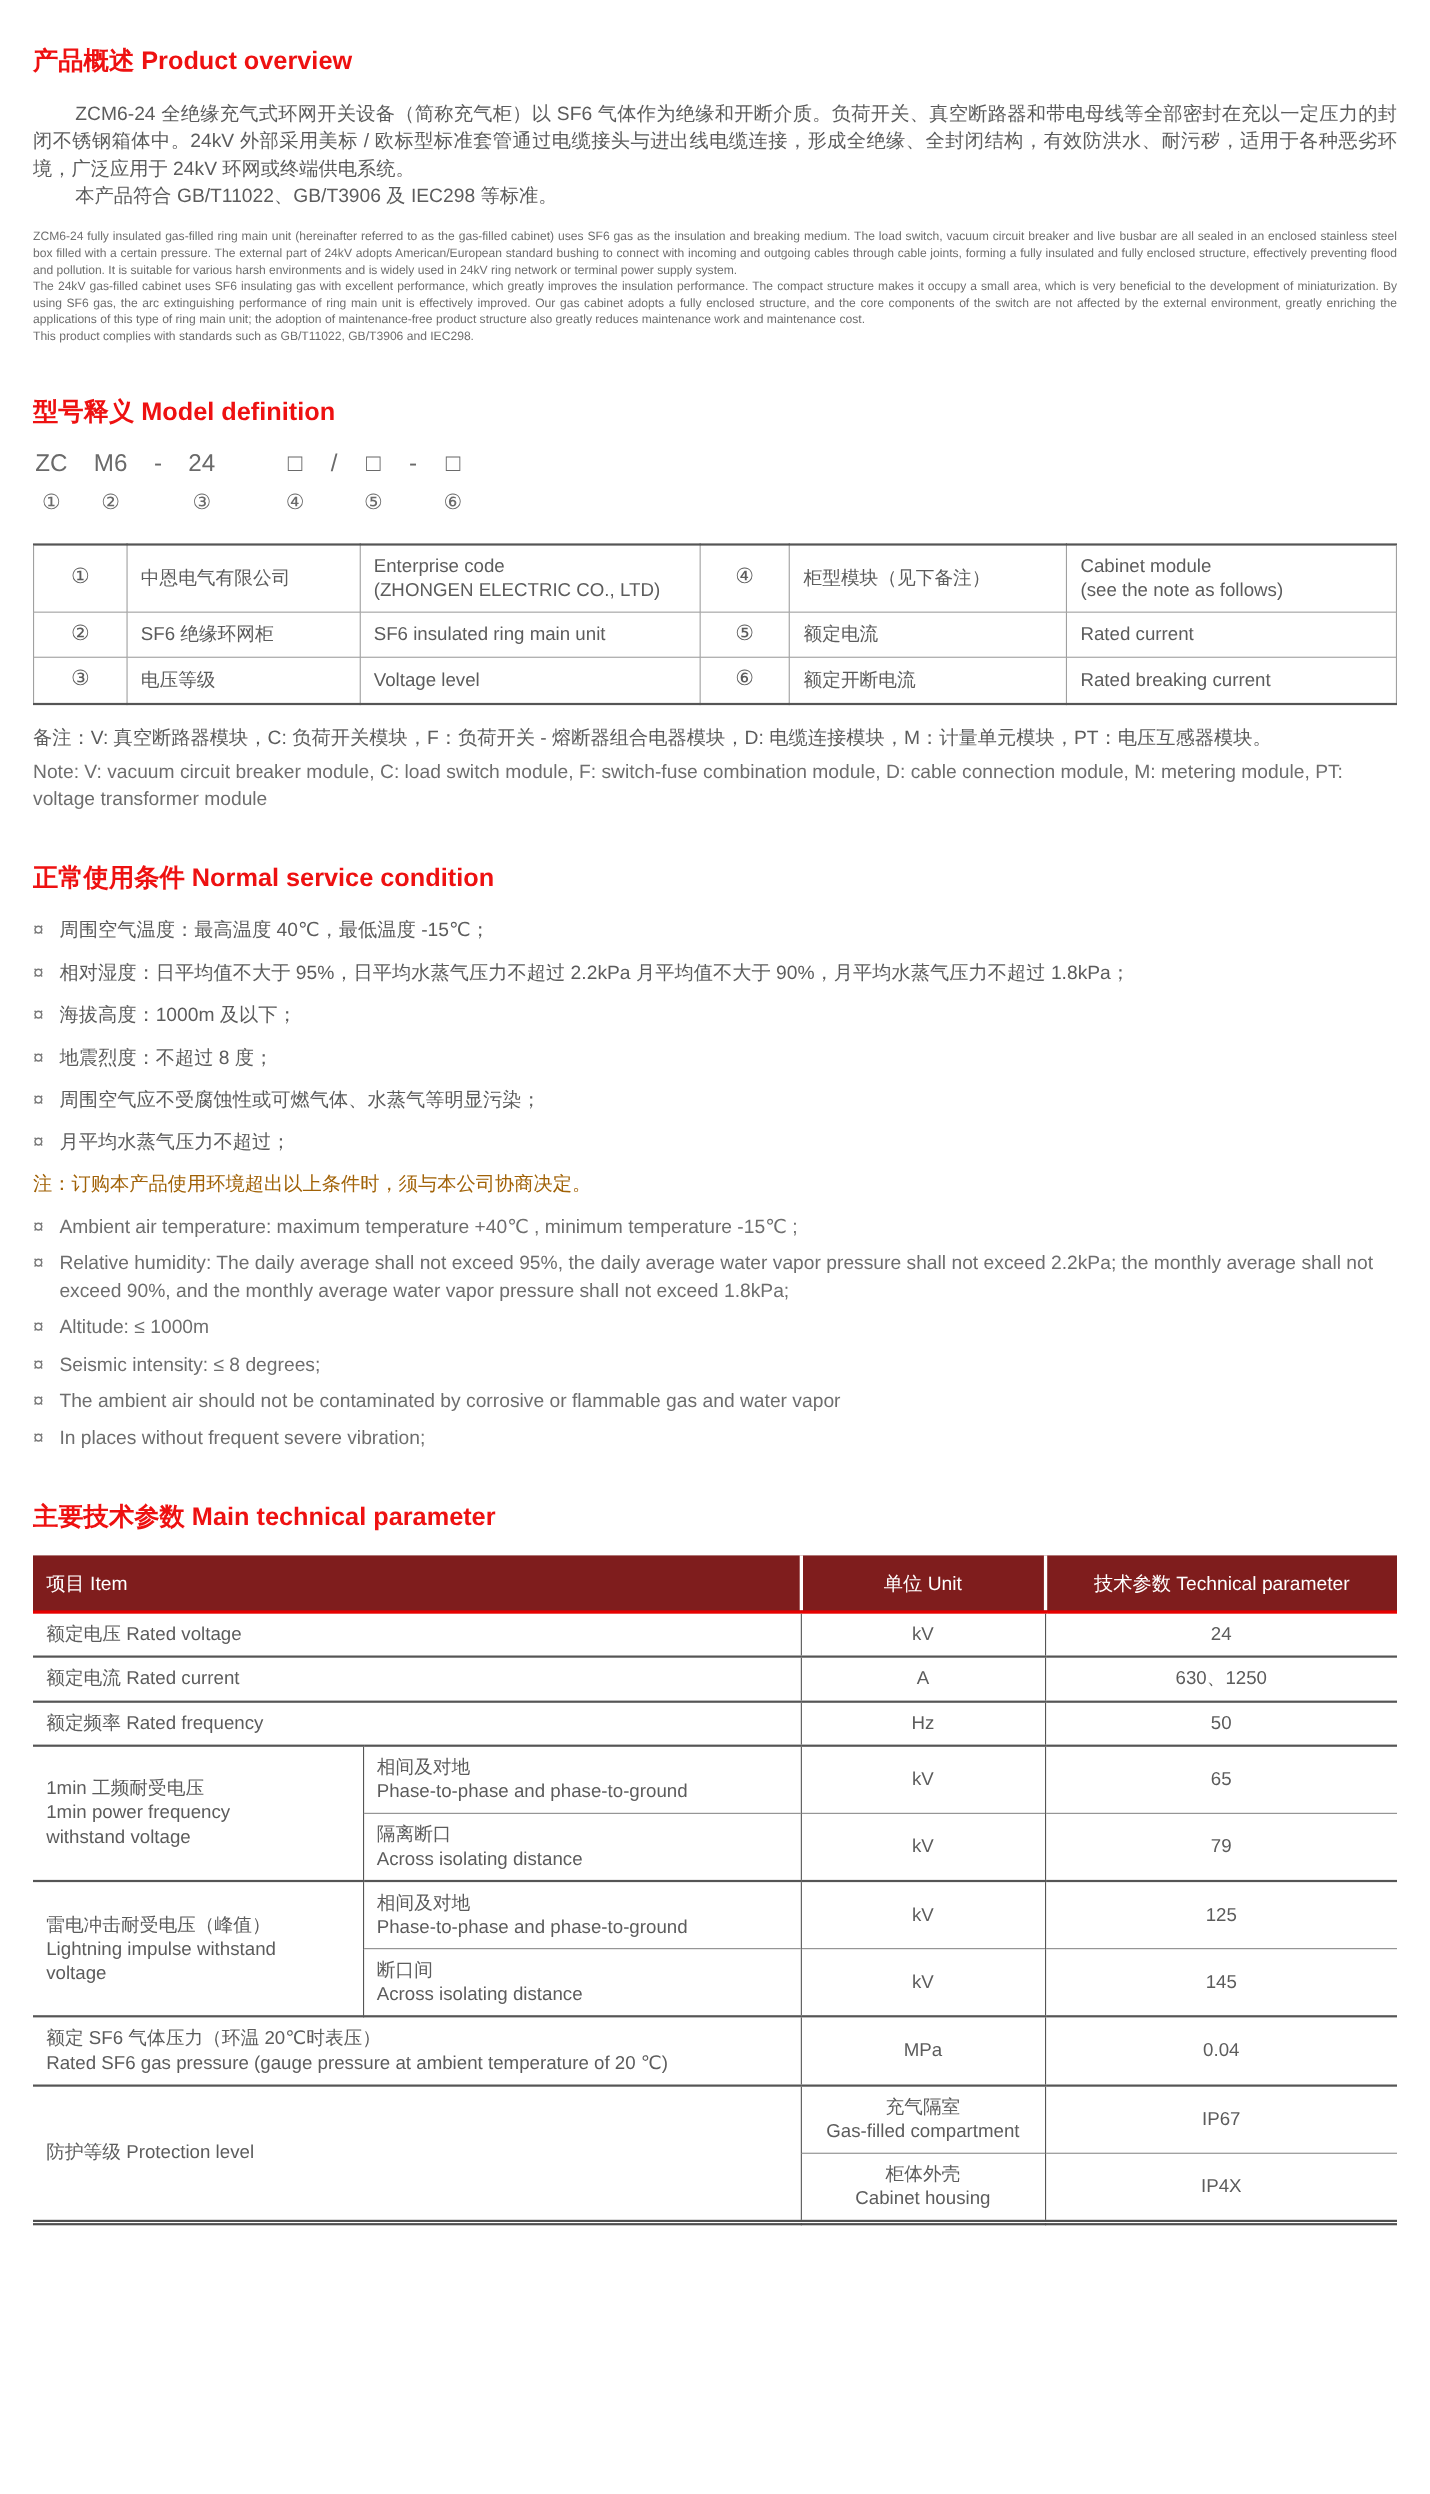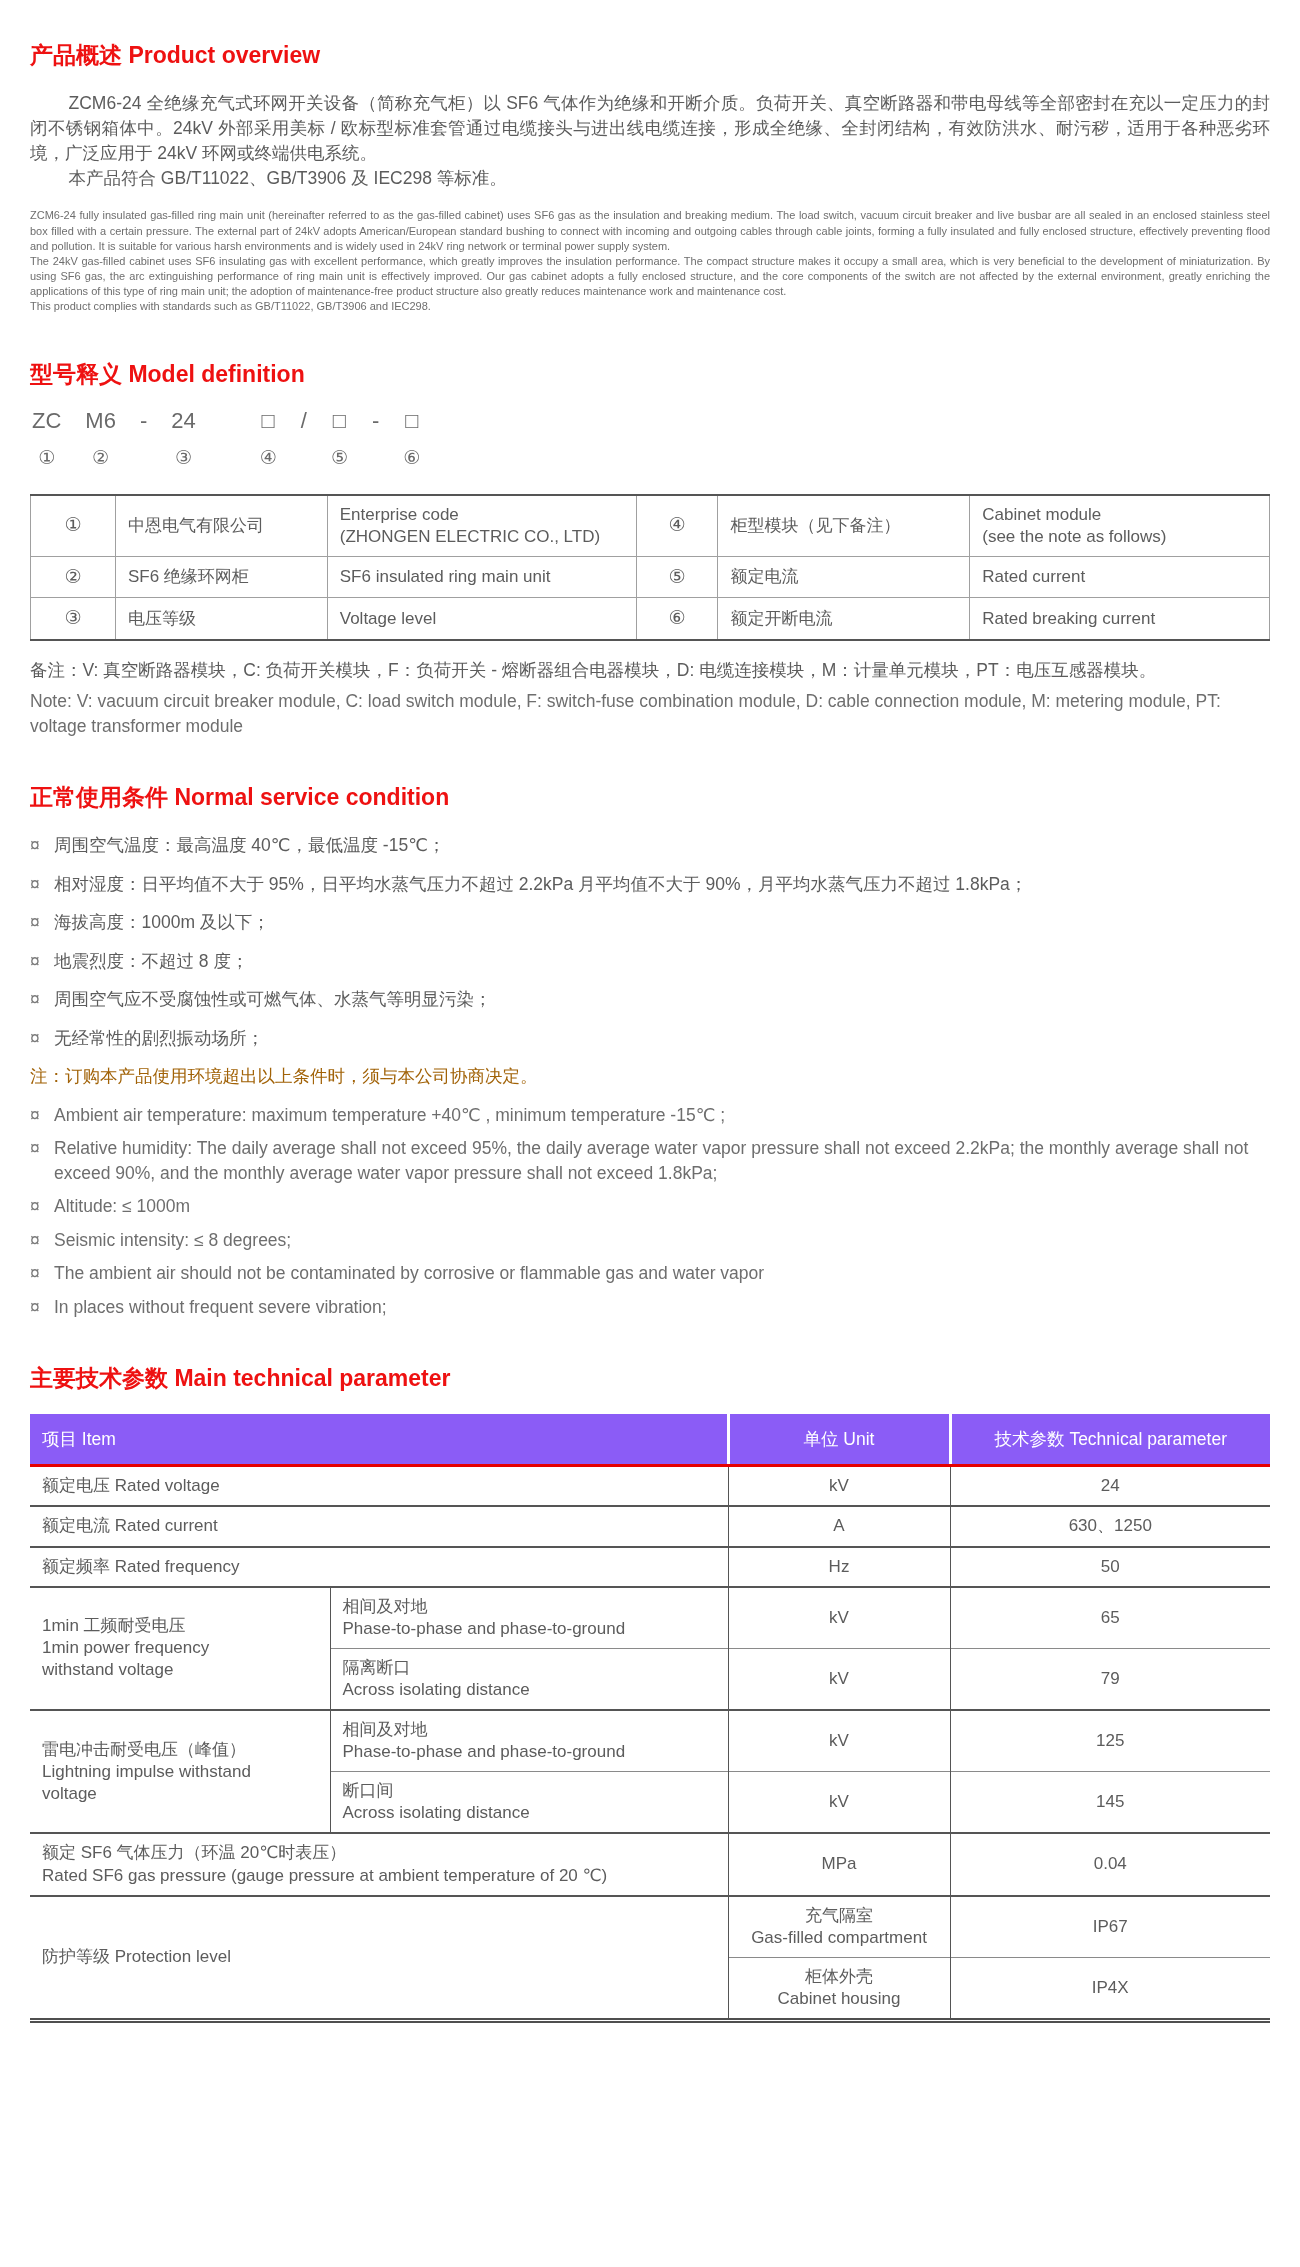--- a/index.html
+++ b/index.html
@@ -34,21 +34,21 @@
   
   .svc-item { display:flex; font-size:17.5px; line-height:1.4; margin-bottom:14px; color:#5c5c5c; }
   .svc-item.en { color:#6e6e6e; margin-bottom:9px; }
   .svc-item .bullet { width:24px; flex:none; color:#7a7a7a; }
   .svc-note { font-size:17.5px; line-height:1.4; margin:2px 0 14px 0; color:#a16207; }
   .svc-note.en { color:#6e6e6e; margin-bottom:0; }
 
   
   table.params { width:100%; border-collapse:collapse; font-size:17px; color:#5c5c5c;
                  border-bottom:5px double #4f4f4f; }
-  table.params th { background:#8b5cf6; color:#ffffff; font-weight:normal; font-size:17.5px;
+  table.params th { background:#7f1d1d; color:#ffffff; font-weight:normal; font-size:17.5px;
                     padding:13px 12px; border-bottom:3px solid #e60000; }
   table.params th.h-item { text-align:left; }
   table.params th.h-unit, table.params th.h-val { text-align:center; border-left:3px solid #ffffff; }
   table.params td { padding:8px 12px; vertical-align:middle; line-height:1.3; }
   table.params tr.main > td { border-top:2px solid #555; }
   table.params tr.sub  > td { border-top:1px solid #8a8a8a; }
   table.params td.unit, table.params td.val { text-align:center; }
   table.params td.unit { border-left:1px solid #555; border-right:1px solid #555; }
   table.params td.subcell { border-left:1px solid #555; }
   table.params td.pre { white-space:pre-line; }
@@ -175,21 +175,21 @@
     <div class="svc-item">
       <span class="bullet">¤</span>
       <span>地震烈度：不超过 8 度；</span>
     </div>
     <div class="svc-item">
       <span class="bullet">¤</span>
       <span>周围空气应不受腐蚀性或可燃气体、水蒸气等明显污染；</span>
     </div>
     <div class="svc-item">
       <span class="bullet">¤</span>
-      <span>无经常性的剧烈振动场所；</span>
+      <span>月平均水蒸气压力不超过；</span>
     </div>
     <div class="svc-note">注：订购本产品使用环境超出以上条件时，须与本公司协商决定。</div>
 
     <div class="svc-item en">
       <span class="bullet">¤</span>
       <span>Ambient air temperature: maximum temperature +40℃ , minimum temperature -15℃ ;</span>
     </div>
     <div class="svc-item en">
       <span class="bullet">¤</span>
       <span>Relative humidity: The daily average shall not exceed 95%, the daily average water vapor pressure shall not exceed 2.2kPa; the monthly average shall not exceed 90%, and the monthly average water vapor pressure shall not exceed 1.8kPa;</span>

